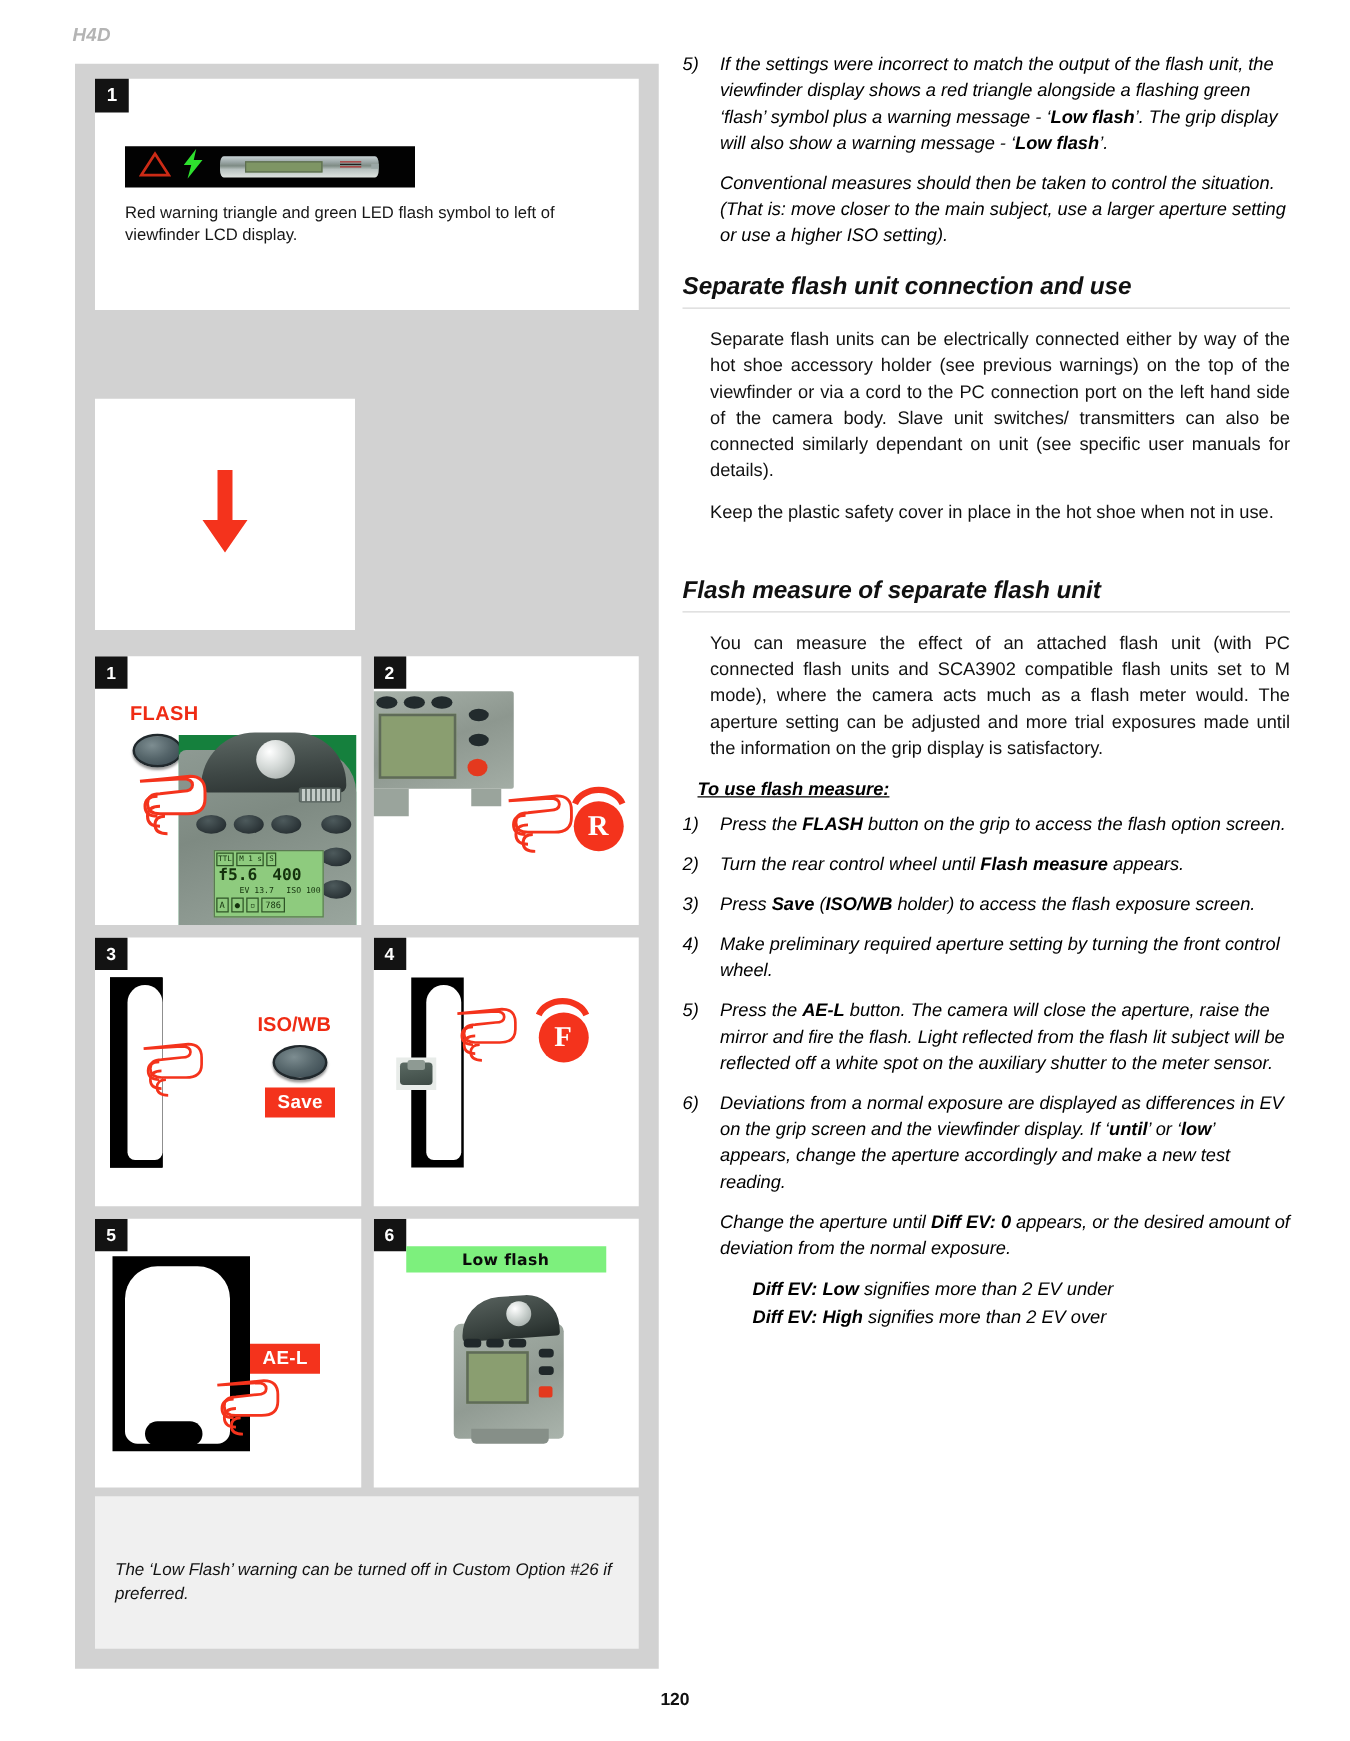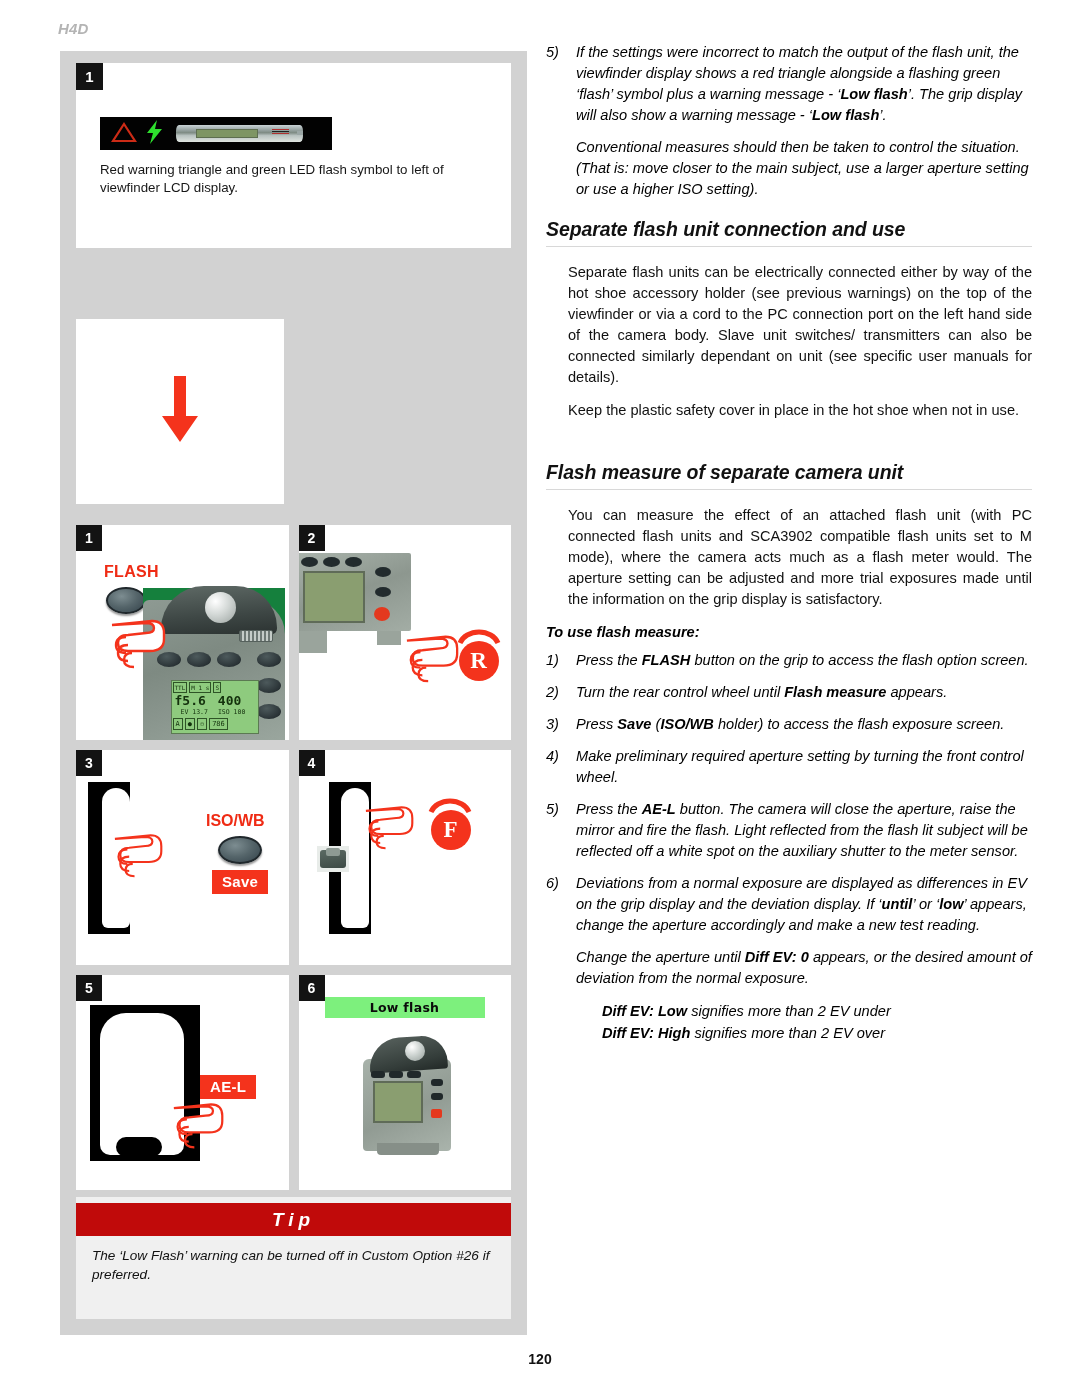--- a/index.html
+++ b/index.html
@@ -125,21 +125,21 @@
   }
   .grip-lcd {
     position:absolute; left:28px; bottom:6px; width:88px; height:54px;
     background:#8ecb7e; border:1px solid #5b7a52; padding:1px;
     font-family:"DejaVu Sans Mono", monospace; color:#14320d;
   }
   .glcd-top { display:flex; gap:2px; font-size:6px; line-height:9px; }
   .glcd-top span { border:1px solid #2e5426; padding:0 1px; }
   .glcd-mid { font-size:13px; font-weight:700; line-height:15px; padding-left:2px;
     display:flex; gap:12px; }
-  .glcd-sub { font-size:6.5px; line-height:9px; padding-left:8px; display:flex; gap:10px; }
+  .glcd-sub { font-size:6.5px; line-height:9px; padding-left:8px; display:flex; gap:10px;justify-content:flex-end; }
   .glcd-bot { display:flex; gap:2px; font-size:7px; line-height:10px; margin-top:1px; }
   .glcd-bot span { border:1px solid #2e5426; padding:0 2px; }
 
   
   .silhouette { position:absolute; background:#000; }
 
   
   .chip {
     position:absolute; background:#f4331c; color:#fff;
     font-size:15px; font-weight:700; padding:3px 10px 4px;
@@ -188,21 +188,21 @@
   .numbered { display:flex; margin-bottom:11px; }
   .numbered .n { width:30px; flex:0 0 30px; font-style:italic; font-size:14.6px; line-height:1.44; }
   .numbered .t { flex:1; font-size:14.6px; line-height:1.44; font-style:italic; }
   .cont { margin-left:30px; font-style:italic; font-size:14.6px; line-height:1.44; margin-bottom:12px; }
   h2.sec {
     font-size:19.5px; font-style:italic; font-weight:700; color:#111;
     margin:18px 0 15px 0; padding-bottom:5px;
     border-bottom:1.5px solid #d8d8d8;
     letter-spacing:-.1px;
   }
-  .sub-bold { font-weight:700; font-style:italic; font-size:14.6px; margin:14px 0 10px 0; }
+  .sub-bold { font-weight:700; font-style:italic; font-size:14.6px; margin:14px 0 10px 12px;text-decoration:underline; }
   .indent-line { margin-left:56px; font-size:14.6px; line-height:1.5; font-style:italic; }
   b { font-weight:700; }
 
   .folio {
     position:absolute; left:0; top:1351px; width:1080px;
     text-align:center; font-size:14px; font-weight:700; color:#111;
   }
 </style>
 </head>
 <body>
@@ -394,38 +394,37 @@
             <div style="position:absolute;left:70px;top:42px;width:12px;height:7px;border-radius:3px;background:#20282a;"></div>
             <div style="position:absolute;left:70px;top:56px;width:12px;height:7px;border-radius:3px;background:#20282a;"></div>
             <div style="position:absolute;left:70px;top:72px;width:11px;height:9px;border-radius:2px;background:#e4391e;"></div>
             <div style="position:absolute;left:16px;top:106px;width:62px;height:12px;background:#868f88;border-radius:0 0 4px 4px;"></div>
           </div>
         </div>
       </div>
     </div>
 
     <div class="tip-box">
-      <div class="tip-head">Tip</div>
       <div class="tip-body">The ‘Low Flash’ warning can be turned off in Custom Option #26 if preferred.</div>
     </div>
   </div>
 
   <div class="right-col">
 
     <div class="numbered">
       <div class="n">5)</div>
       <div class="t"><span>If the settings were incorrect to match the output of the flash unit, the viewfinder display shows a red triangle alongside a flashing green ‘flash’ symbol plus a warning message - ‘</span><b>Low flash</b><span>’. The grip display will also show a warning message - ‘</span><b>Low flash</b><span>’.</span></div>
     </div>
     <div class="cont">Conventional measures should then be taken to control the situation. (That is: move closer to the main subject, use a larger aperture setting or use a higher ISO setting).</div>
 
     <h2 class="sec">Separate flash unit connection and use</h2>
     <p class="para just">Separate flash units can be electrically connected either by way of the hot shoe accessory holder (see previous warnings) on the top of the viewfinder or via a cord to the PC connection port on the left hand side of the camera body. Slave unit switches/ transmitters can also be connected similarly dependant on unit (see specific user manuals for details).</p>
     <p class="para just">Keep the plastic safety cover in place in the hot shoe when not in use.</p>
 
-    <h2 class="sec" style="margin-top:40px;">Flash measure of separate camera unit</h2>
+    <h2 class="sec" style="margin-top:40px;">Flash measure of separate flash unit</h2>
     <p class="para just">You can measure the effect of an attached flash unit (with PC connected flash units and SCA3902 compatible flash units set to M mode), where the camera acts much as a flash meter would. The aperture setting can be adjusted and more trial exposures made until the information on the grip display is satisfactory.</p>
     <div class="sub-bold">To use flash measure:</div>
 
     <div class="numbered">
       <div class="n">1)</div>
       <div class="t"><span>Press the </span><b>FLASH</b><span> button on the grip to access the flash option screen.</span></div>
     </div>
 
     <div class="numbered">
       <div class="n">2)</div>
@@ -442,21 +441,21 @@
       <div class="t">Make preliminary required aperture setting by turning the front control wheel.</div>
     </div>
 
     <div class="numbered">
       <div class="n">5)</div>
       <div class="t"><span>Press the </span><b>AE-L</b><span> button. The camera will close the aperture, raise the mirror and fire the flash. Light reflected from the flash lit subject will be reflected off a white spot on the auxiliary shutter to the meter sensor.</span></div>
     </div>
 
     <div class="numbered">
       <div class="n">6)</div>
-      <div class="t"><span>Deviations from a normal exposure are displayed as differences in EV on the grip display and the deviation display. If ‘</span><b>until</b><span>’ or ‘</span><b>low</b><span>’ appears, change the aperture accordingly and make a new test reading.</span></div>
+      <div class="t"><span>Deviations from a normal exposure are displayed as differences in EV on the grip screen and the viewfinder display. If ‘</span><b>until</b><span>’ or ‘</span><b>low</b><span>’ appears, change the aperture accordingly and make a new test reading.</span></div>
     </div>
 
     <div class="cont"><span>Change the aperture until </span><b>Diff EV: 0</b><span> appears, or the desired amount of deviation from the normal exposure.</span></div>
 
     <div class="indent-line"><b>Diff EV: Low</b><span> signifies more than 2 EV under</span></div>
     <div class="indent-line"><b>Diff EV: High</b><span> signifies more than 2 EV over</span></div>
   </div>
 
   <div class="folio">120</div>
 </div>

